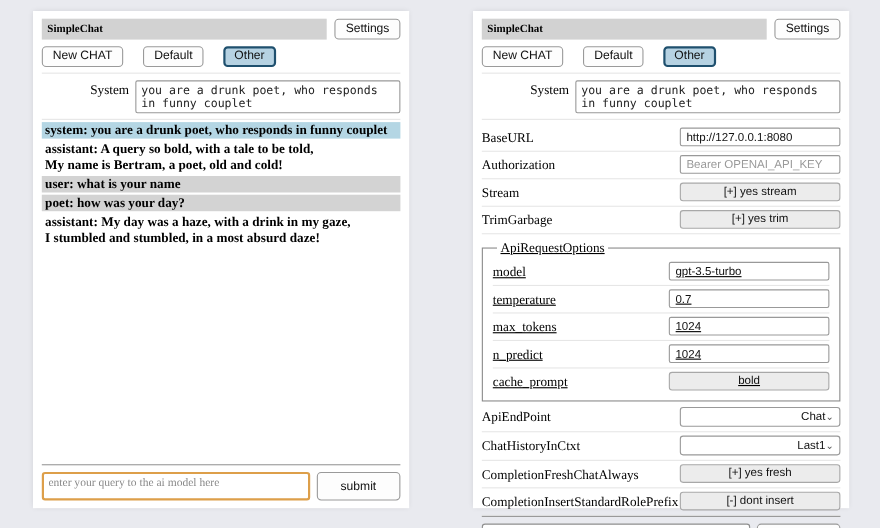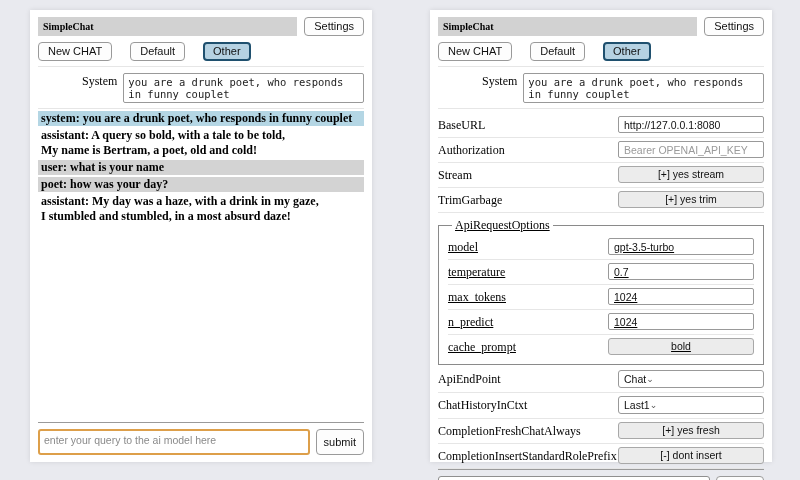--- a/index.html
+++ b/index.html
@@ -79,28 +79,28 @@
   .spacer { flex: 1; }
   
   hr.query-sep { border: none; border-top: 1px solid #9a9a9a; margin: 0 0 6px 0; }
   .query-row { display: flex; gap: 6px; align-items: stretch; }
   .query-ta {
     flex: 1;
     height: 26px;
     resize: none;
     border: 1px solid #8f8f8f;
     border-radius: 3px;
-    font-family: Liberation Sans, sans-serif;
+    font-family: Liberation Serif, serif;
     font-size: 10.5px;
     padding: 4px 5px;
     outline: none;
   }
   .query-ta::placeholder { color: #8a8a8a; }
   .query-ta.focus-orange { border: 2px solid #dd9f4a; padding: 3px 4px; }
-  .btn.submit { padding: 2px 7px; }
+  .btn.submit { padding: 2px 21px; }
   
   .settings { margin-top: 4px; }
   .srow {
     display: flex;
     align-items: center;
     justify-content: space-between;
     padding: 3px 0 4px 0;
     border-bottom: 1px solid #e6e6e6;
   }
   .ctl { width: 146px; flex: none; }
@@ -130,21 +130,21 @@
   .fake-select {
     height: 18px;
     border: 1px solid #999;
     border-radius: 3px;
     background: #fff;
     font-family: "Liberation Sans", sans-serif;
     font-size: 10.5px;
     color: #111;
     display: flex;
     align-items: center;
-    justify-content: flex-start;
+    justify-content: flex-end;
     padding: 0 5px;
     cursor: pointer;
   }
   .chev { color: #555; font-size: 9px; line-height: 8px; }
   fieldset.aro {
     border: 1px solid #8a8a8a;
     margin: 5px 0 2px 0;
     padding: 2px 9px 5px 9px;
     text-decoration: underline;
   }

